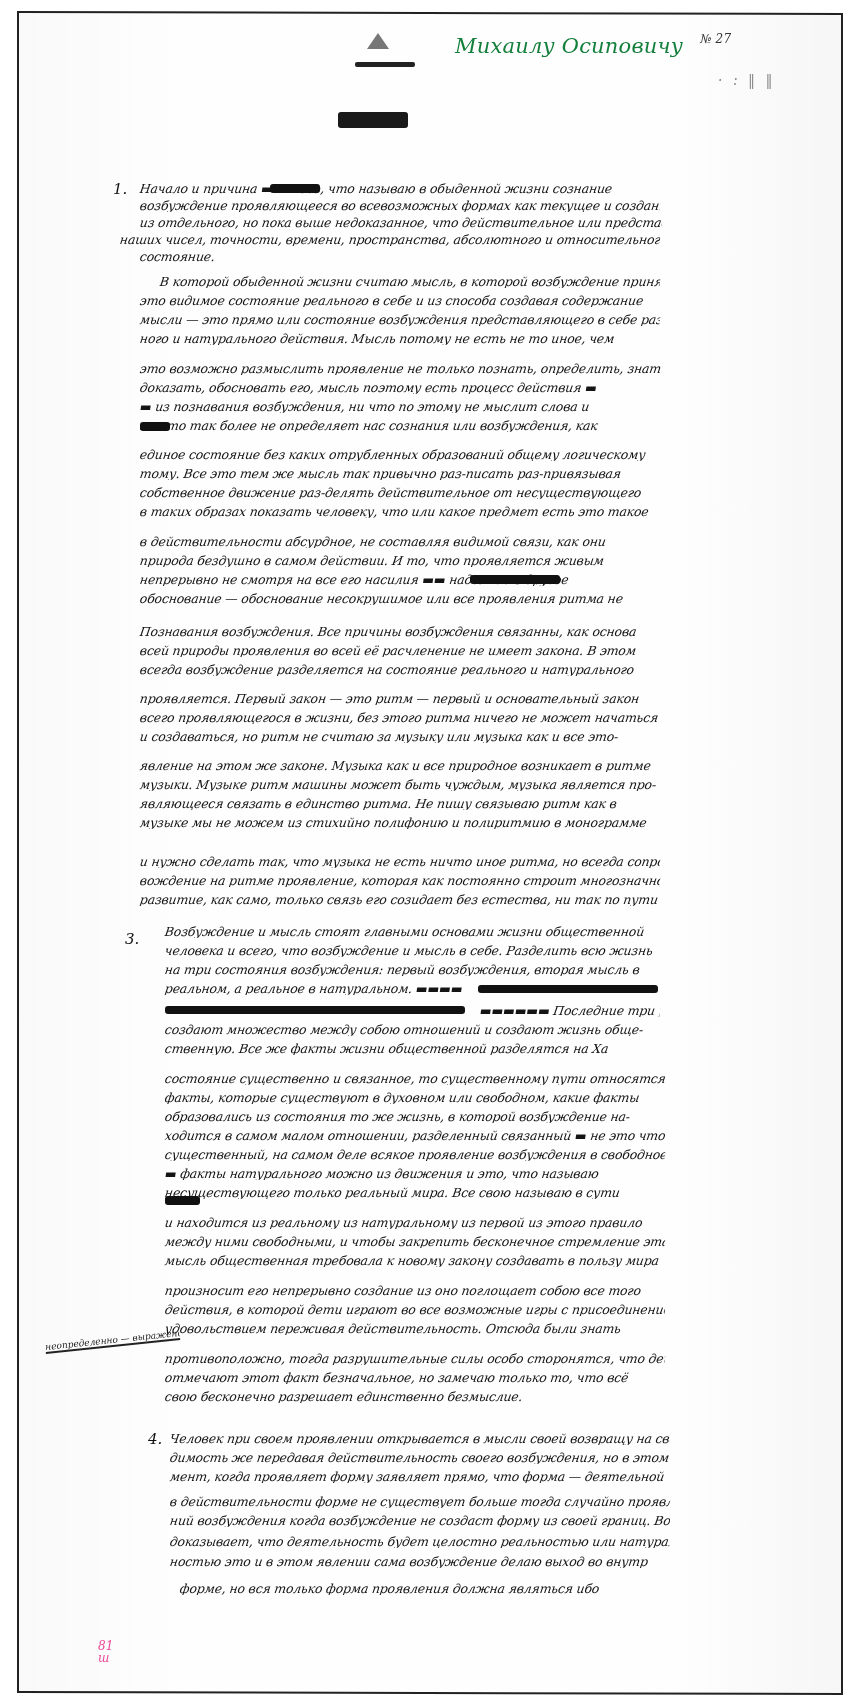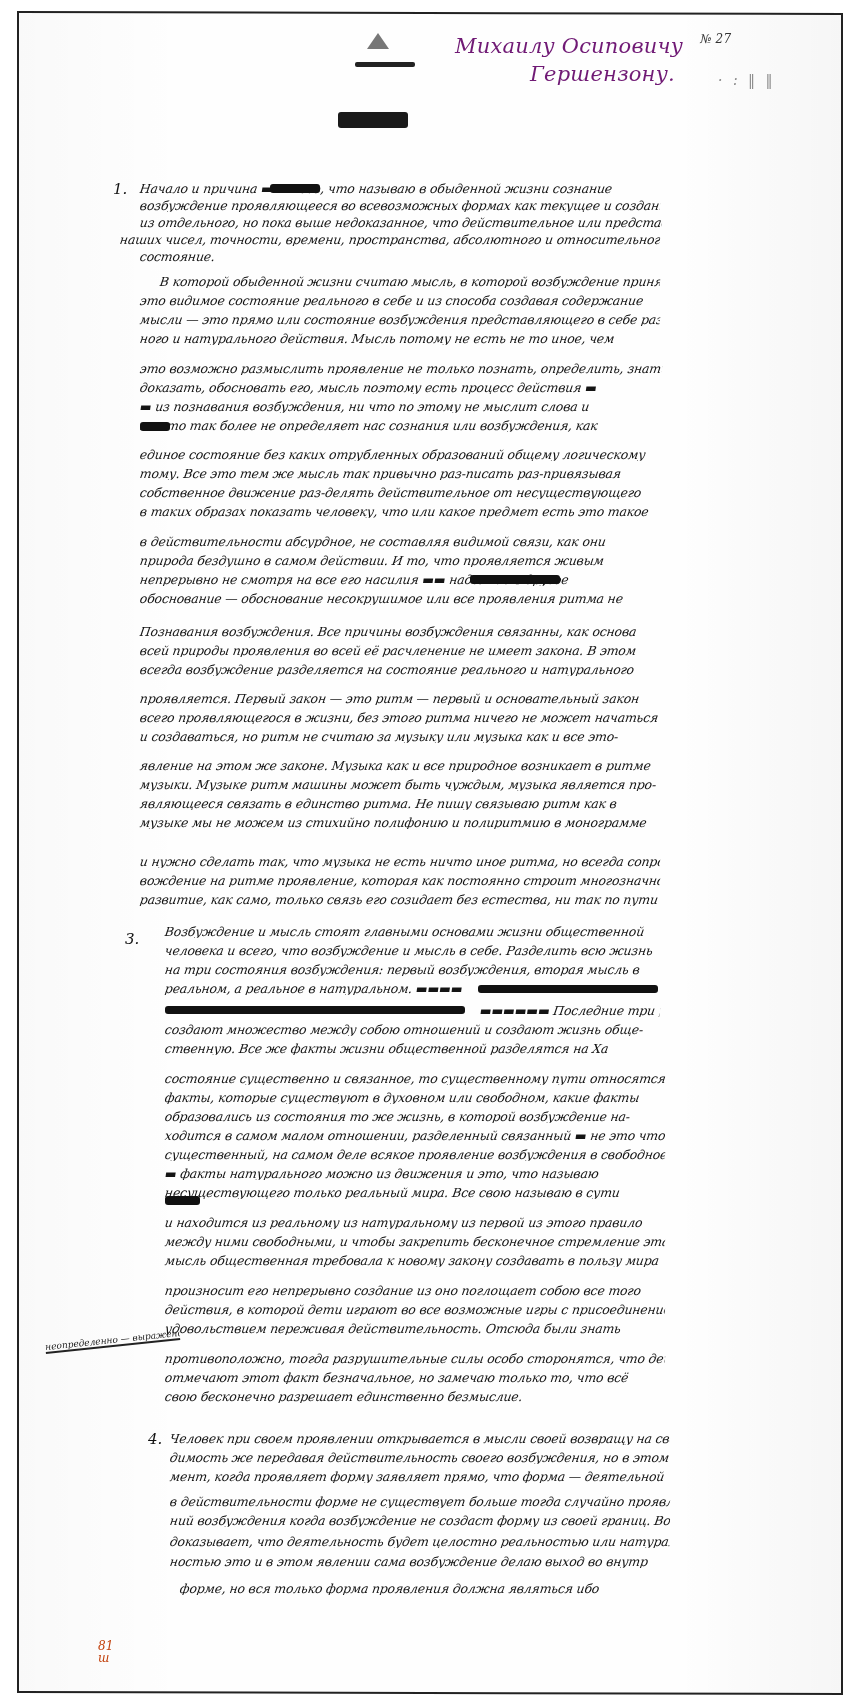--- a/index.html
+++ b/index.html
@@ -1,46 +1,45 @@
 <!DOCTYPE html>
 <html><head>
 <meta charset="utf-8">
 <style>
   html,body{margin:0;padding:0;background:#ffffff;}
   body{width:862px;height:1704px;position:relative;overflow:hidden;font-family:"DejaVu Serif",serif;}
   .page{position:absolute;left:17px;top:12px;width:826px;height:1682px;border:2px solid #222;border-top-width:2px;box-sizing:border-box;background:#fefefe;transform:skewY(0.15deg);}
   .scan-shadow{position:absolute;inset:0;background:linear-gradient(90deg,rgba(0,0,0,0.02),rgba(0,0,0,0) 20%,rgba(0,0,0,0) 80%,rgba(0,0,0,0.03));pointer-events:none;}
-  .hand{position:absolute;font-family:"DejaVu Serif",serif;font-style:italic;color:#701a75;white-space:nowrap;letter-spacing:0.2px;}
+  .hand{position:absolute;font-family:"DejaVu Serif",serif;font-style:italic;color:#15803d;white-space:nowrap;letter-spacing:0.2px;}
   .addressee{left:455px;top:32px;font-size:21px;line-height:28px;}
   .addressee .l2{display:block;padding-left:75px;}
   .corner-note{left:700px;top:32px;font-size:12px;color:#333;}
   .corner-note2{left:718px;top:72px;font-size:14px;color:#888;letter-spacing:3px;}
   .emblem{position:absolute;left:367px;top:33px;width:0;height:0;border-left:11px solid transparent;border-right:11px solid transparent;border-bottom:16px solid #555;opacity:.8;}
   .emblem-bar{position:absolute;left:355px;top:62px;width:60px;height:5px;background:#222;border-radius:2px;}
   .blot-top{position:absolute;left:338px;top:112px;width:70px;height:16px;background:#1a1a1a;border-radius:3px;}
   .section-num{position:absolute;font-style:italic;font-size:15px;color:#111;font-family:"DejaVu Serif",serif;}
   .line{position:absolute;height:13px;font-size:12.5px;line-height:13px;color:#141414;font-family:"DejaVu Serif",serif;font-style:italic;white-space:nowrap;overflow:hidden;letter-spacing:-0.2px;transform:skewX(-8deg);}
   .blot{position:absolute;height:9px;background:#111;border-radius:3px;}
   .margin-note{position:absolute;left:45px;top:1335px;width:135px;height:10px;border-bottom:2px solid #222;transform:rotate(-6deg);font-size:9px;font-style:italic;color:#222;overflow:hidden;white-space:nowrap;}
-  .page-number{position:absolute;left:98px;top:1640px;font-size:12px;font-style:italic;line-height:12px;color:#c2410c;}
+  .page-number{position:absolute;left:98px;top:1640px;font-size:12px;font-style:italic;line-height:12px;color:#ec4899;}
 </style>
 </head>
 <body>
 
 <div class="page">
   <div class="scan-shadow"></div>
 </div>
 
 <div class="emblem"></div>
 <div class="emblem-bar"></div>
 <div class="blot-top"></div>
 
 <div class="hand addressee">
   <span>Михаилу Осиповичу</span>
-  <span class="l2">Гершензону.</span>
 </div>
 <div class="hand corner-note">№ 27</div>
 <div class="hand corner-note2">· : ‖ ‖</div>
 
 <div class="section-num" style="left:113px;top:180px;">1.</div>
 <div class="section-num" style="left:125px;top:930px;">3.</div>
 <div class="section-num" style="left:148px;top:1430px;">4.</div>
 
 <div>
   <div class="line" style="left:140px;top:182px;width:520px;">Начало и причина ▬▬ того, что называю в обыденной жизни сознание</div>

